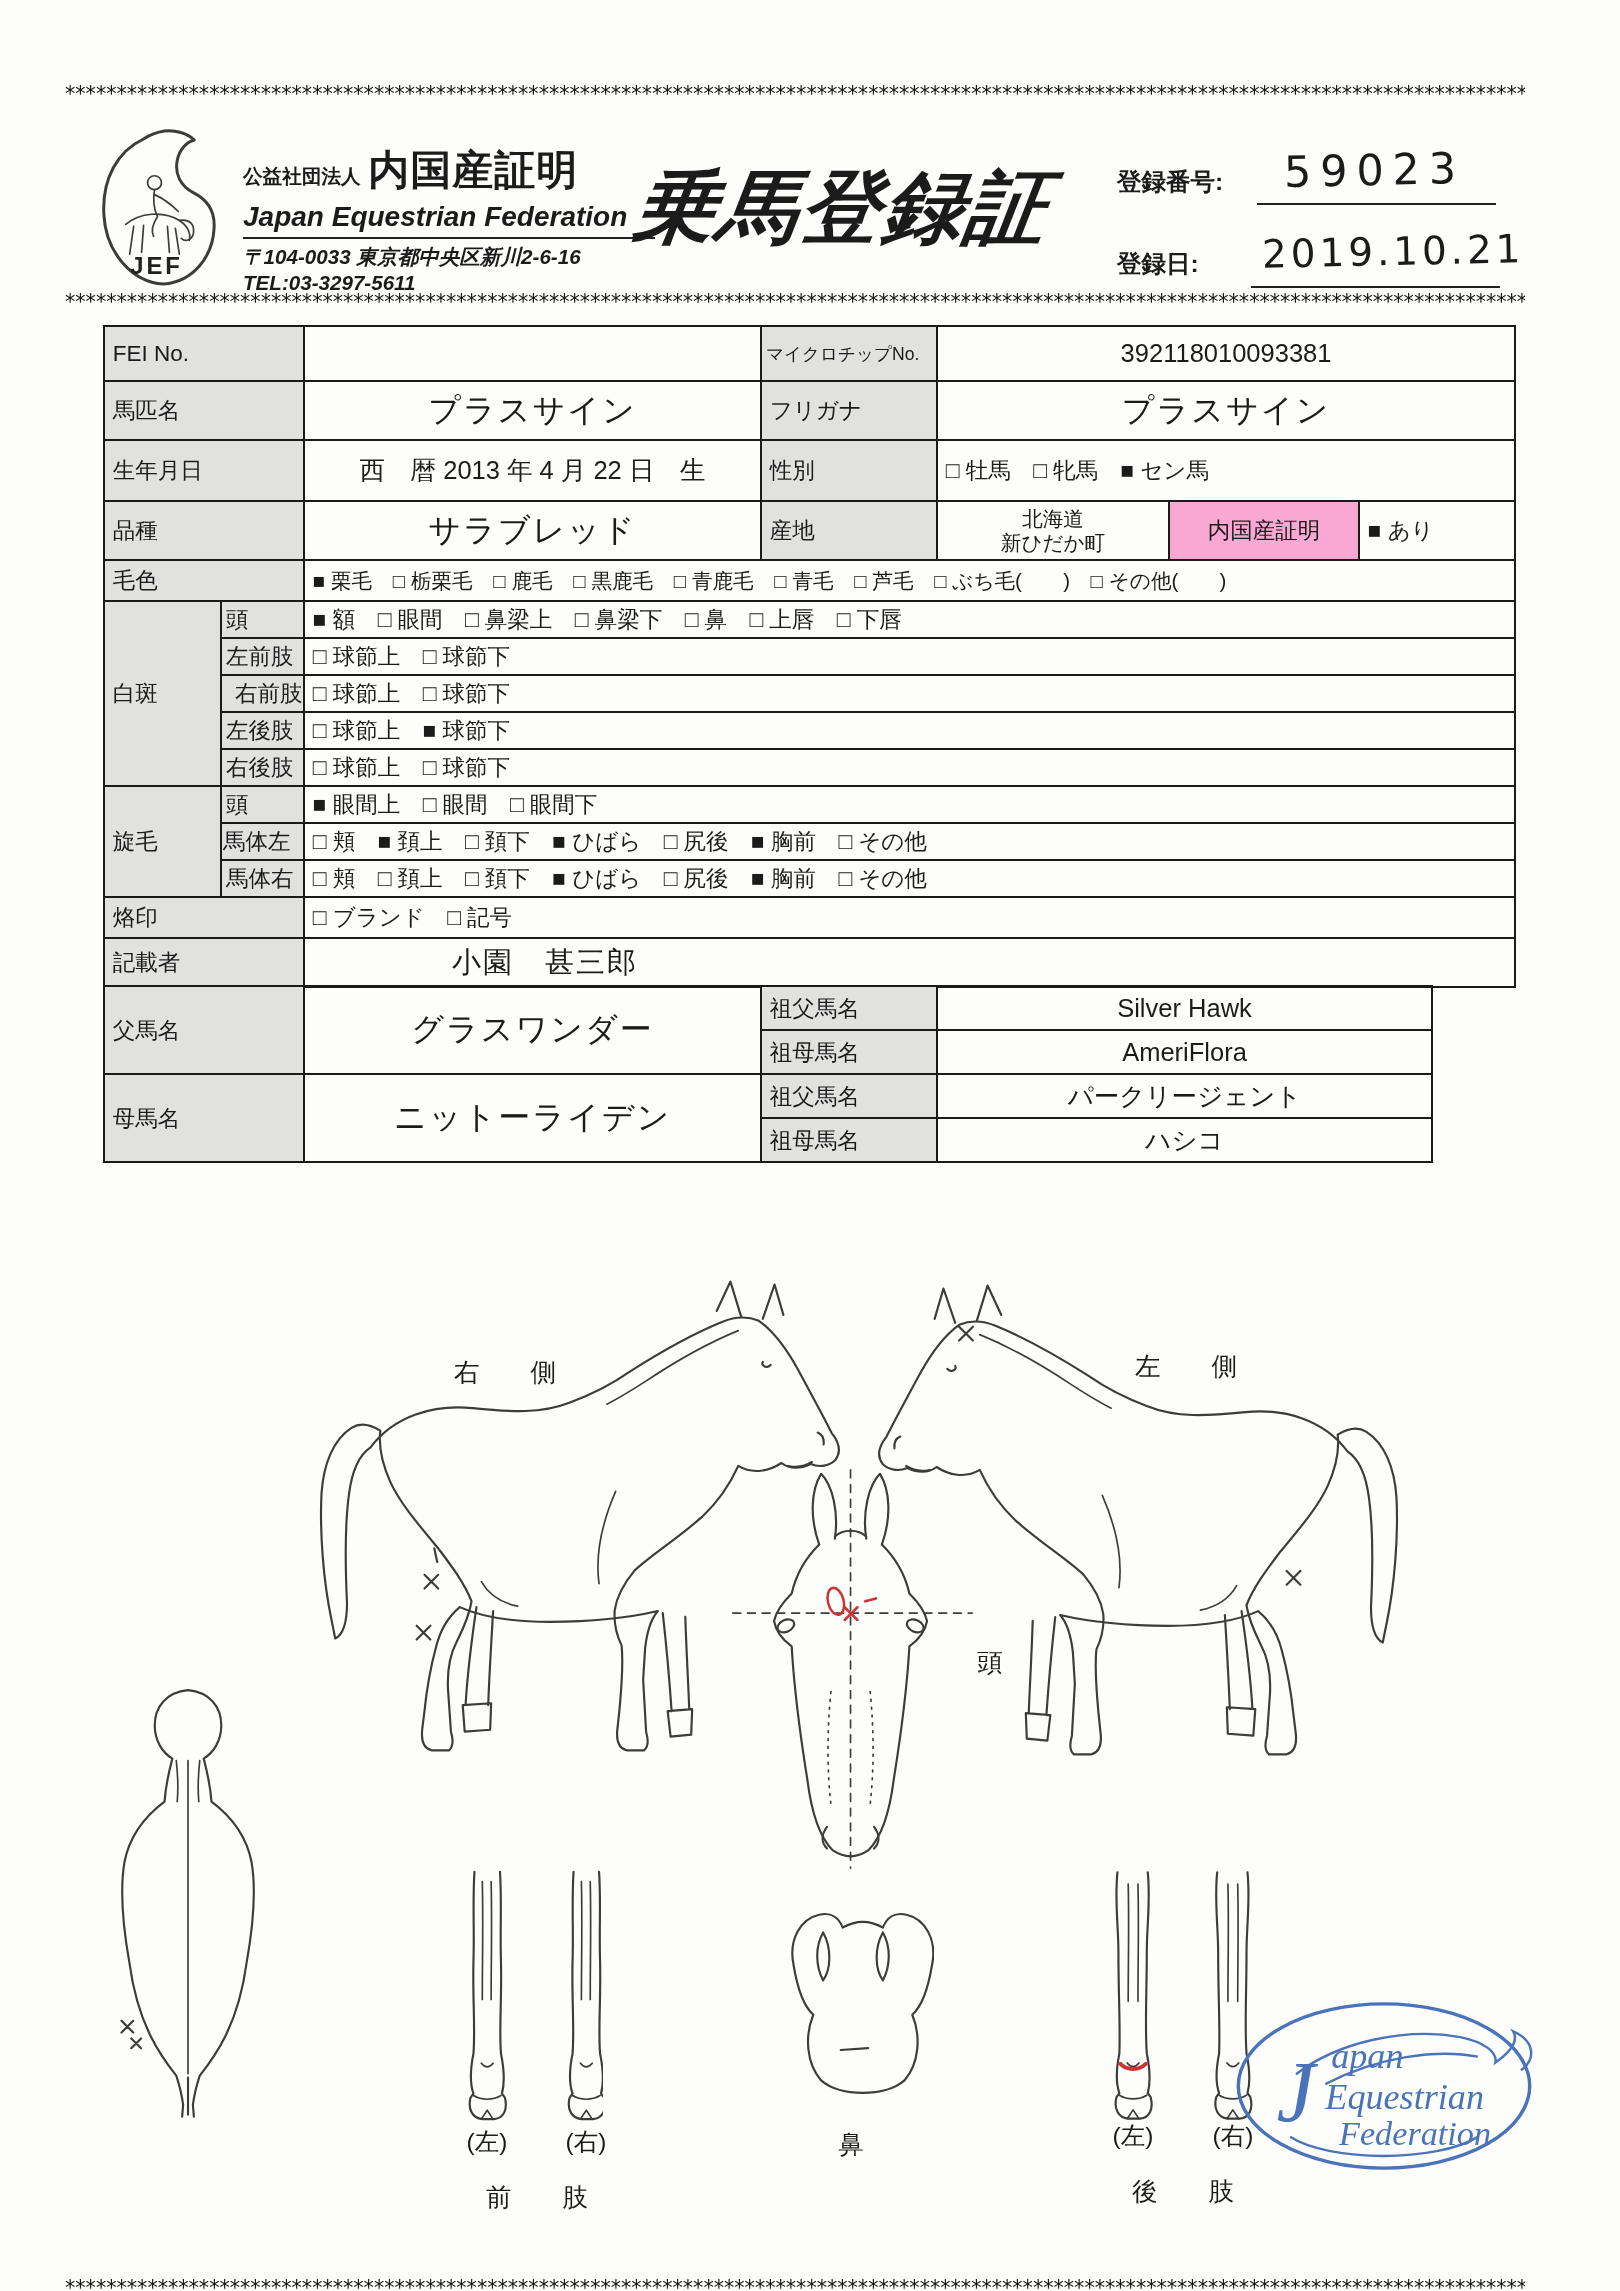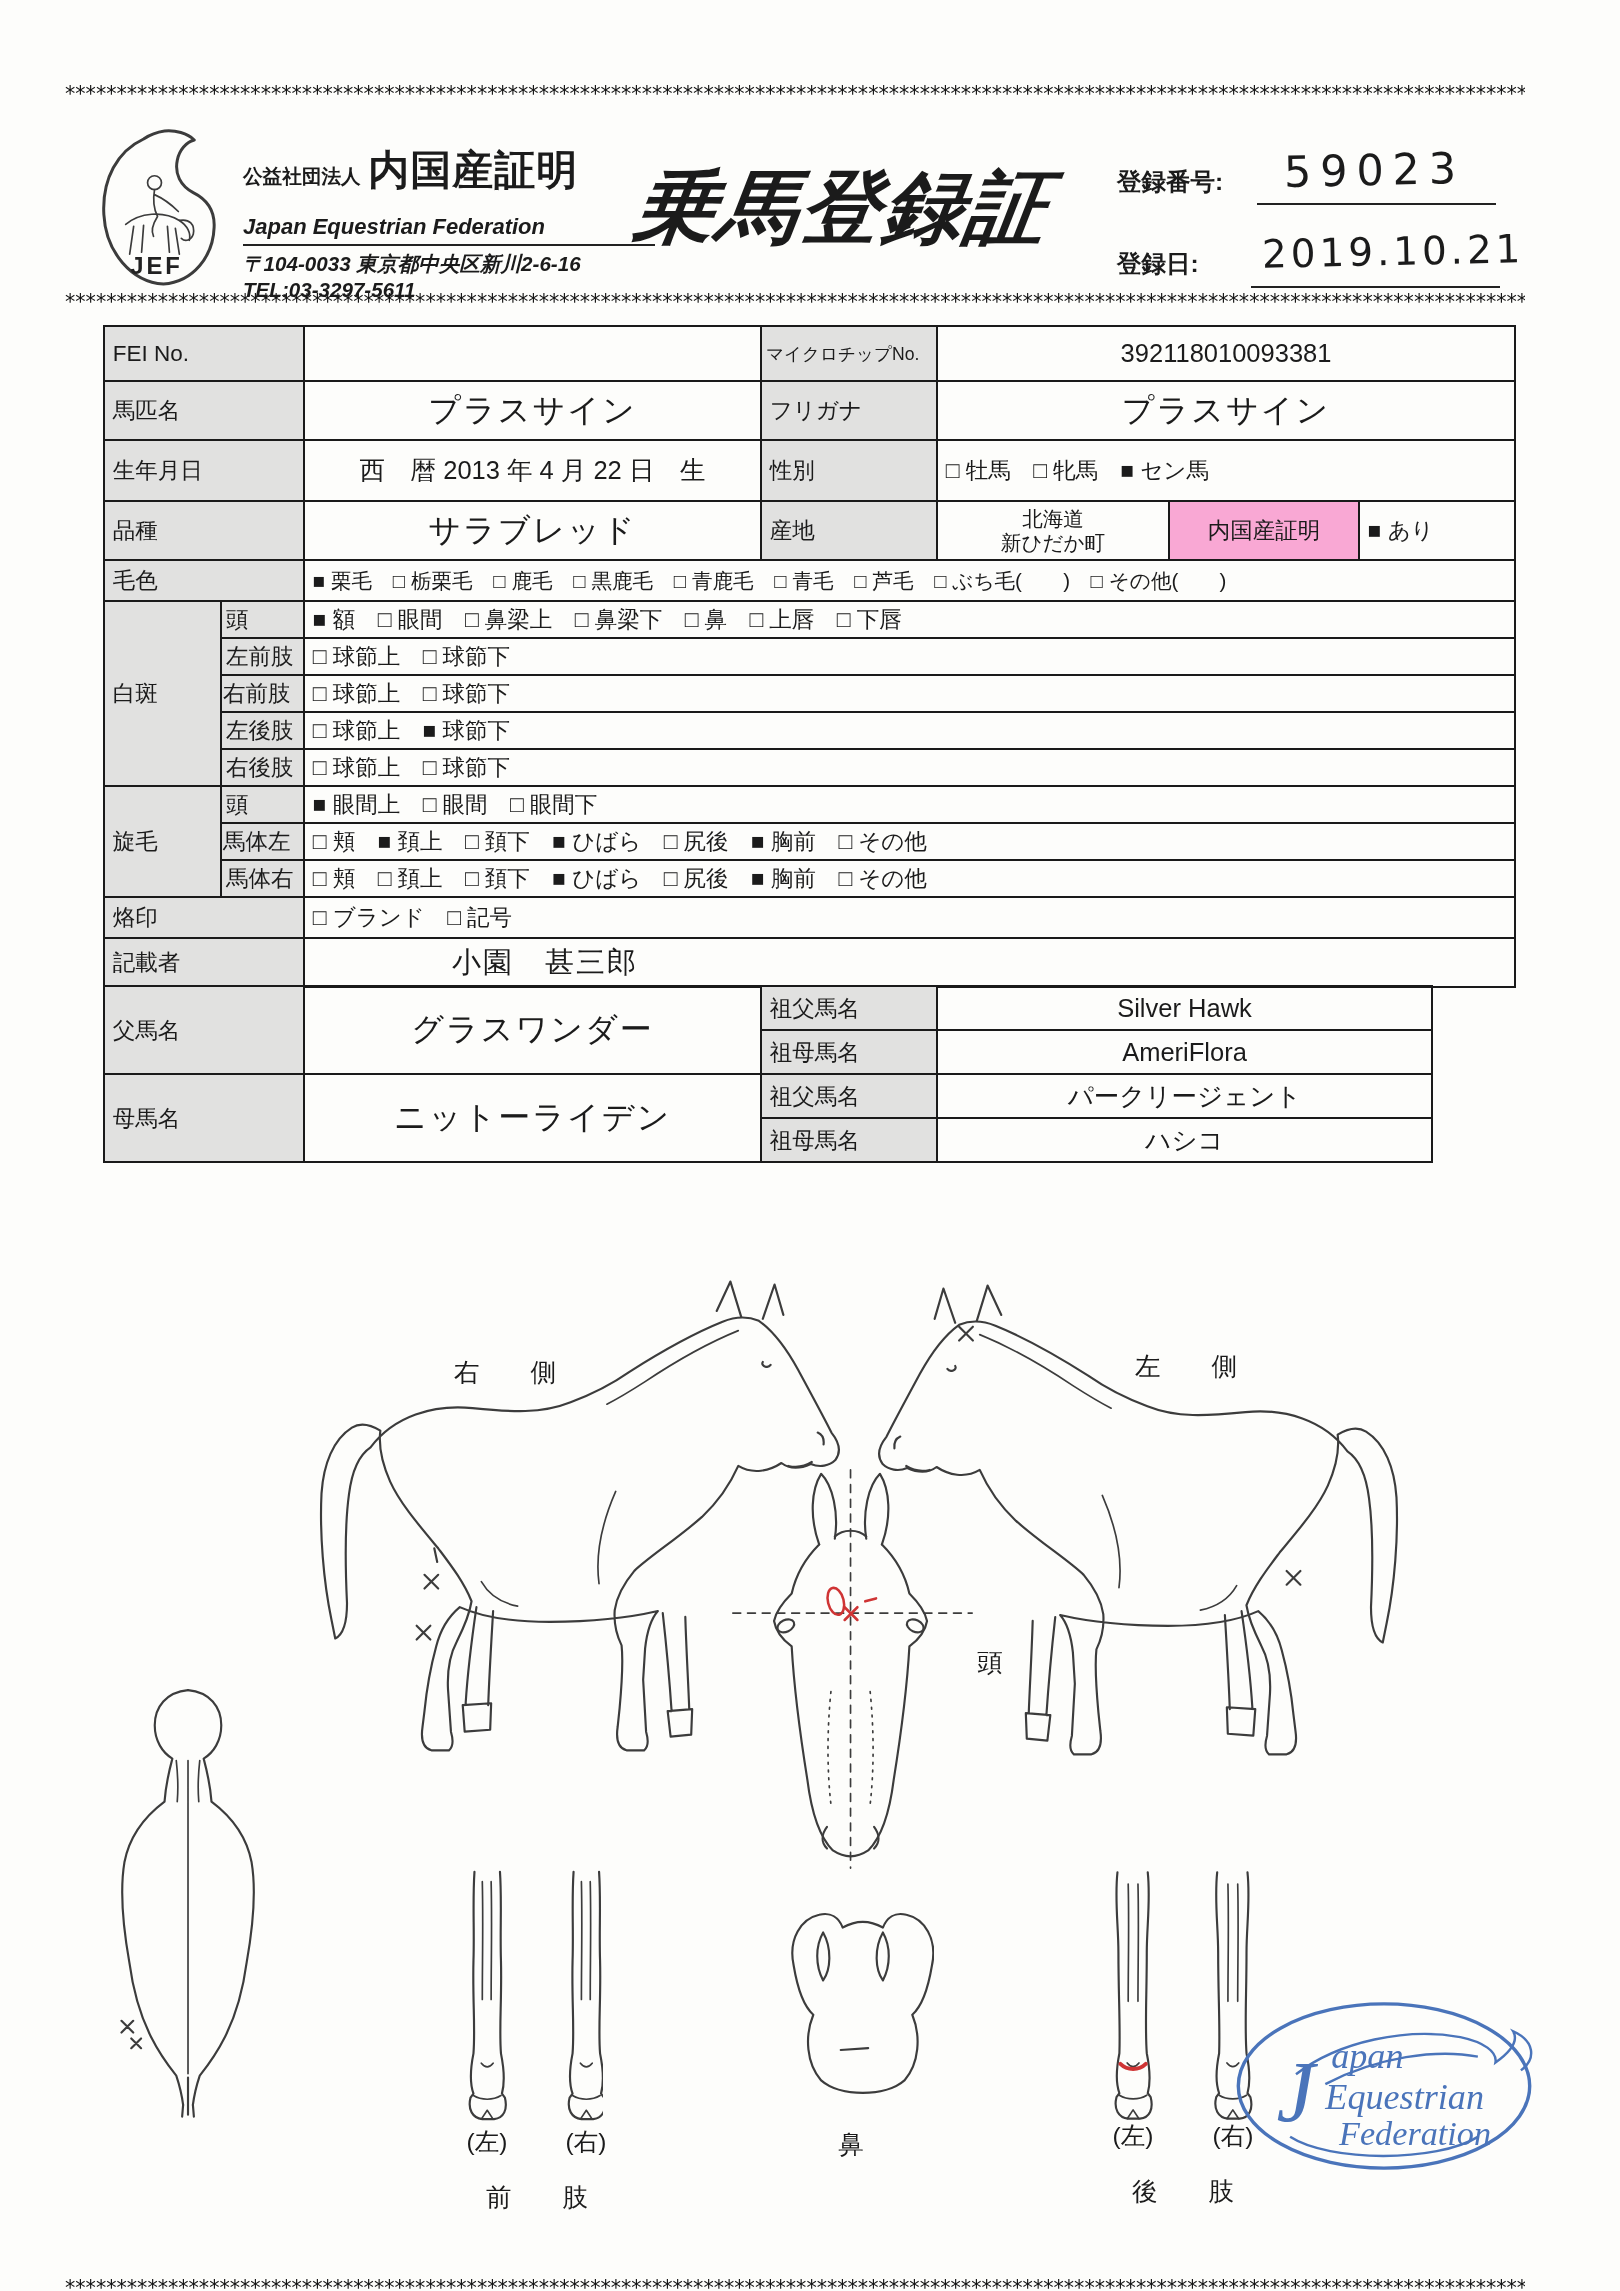--- a/index.html
+++ b/index.html
@@ -3,21 +3,21 @@
 <meta charset="utf-8">
 <style>
   html,body{margin:0;padding:0;background:#888;}
   .page{position:relative;width:1620px;height:2292px;background:#fdfdfb;margin:0 auto;
         font-family:"Liberation Sans","DejaVu Sans",sans-serif;color:#1b1b1b;overflow:hidden;}
   .abs{position:absolute;}
   .sep{width:1460px;height:23.5px;overflow:hidden;white-space:nowrap;font-size:20.6px;letter-spacing:0px;color:#111;font-family:"DejaVu Sans",sans-serif;}
   
   .org-type{font-size:19.6px;font-weight:bold;}
   .org-name{font-size:41px;font-weight:bold;letter-spacing:1px;}
-  .org-en{font-size:22px;font-style:italic;font-weight:bold;margin-top:16px;}
+  .org-en{font-size:28px;font-style:italic;font-weight:bold;margin-top:3px;}
   .org-addr{font-size:20.6px;font-style:italic;font-weight:bold;border-top:2.9px solid #222;padding-top:3.9px;margin-top:3.9px;white-space:nowrap;}
   .org-tel{font-size:20.6px;font-style:italic;font-weight:bold;}
   .title{font-size:80px;font-weight:900;font-style:italic;letter-spacing:2.9px;transform:skewX(-8deg);white-space:nowrap;}
   .reg-label{font-size:24.5px;font-weight:bold;}
   .hand{font-family:"DejaVu Sans",sans-serif;font-size:43px;letter-spacing:8.8px;transform:rotate(-1.2deg);white-space:nowrap;}
   .uline{border-bottom:2.9px solid #222;}
   
   .cert-table{border-collapse:collapse;table-layout:fixed;border:2.9px solid #111;}
   .cert-table td{border:2.5px solid #1a1a1a;overflow:hidden;white-space:nowrap;font-size:22.5px;padding:0 0 0 7.8px;}
   td.lbl{background:#e1e1e0;font-size:22.5px;}
@@ -147,21 +147,21 @@
       <tr style="height:37px;">
         <td class="lbl" rowspan="5">白斑</td>
         <td class="lbl" style="padding-left:3.9px;">頭</td>
         <td class="opts" colspan="5">■ 額　□ 眼間　□ 鼻梁上　□ 鼻梁下　□ 鼻　□ 上唇　□ 下唇</td>
       </tr>
       <tr style="height:37px;">
         <td class="lbl" style="padding-left:3.9px;">左前肢</td>
         <td class="opts" colspan="5">□ 球節上　□ 球節下</td>
       </tr>
       <tr style="height:37px;">
-        <td class="lbl" style="padding-left:1px;">右前肢</td>
+        <td class="lbl" style="padding-left:13px;">右前肢</td>
         <td class="opts" colspan="5">□ 球節上　□ 球節下</td>
       </tr>
       <tr style="height:37px;">
         <td class="lbl" style="padding-left:3.9px;">左後肢</td>
         <td class="opts" colspan="5">□ 球節上　■ 球節下</td>
       </tr>
       <tr style="height:37px;">
         <td class="lbl" style="padding-left:3.9px;">右後肢</td>
         <td class="opts" colspan="5">□ 球節上　□ 球節下</td>
       </tr>

